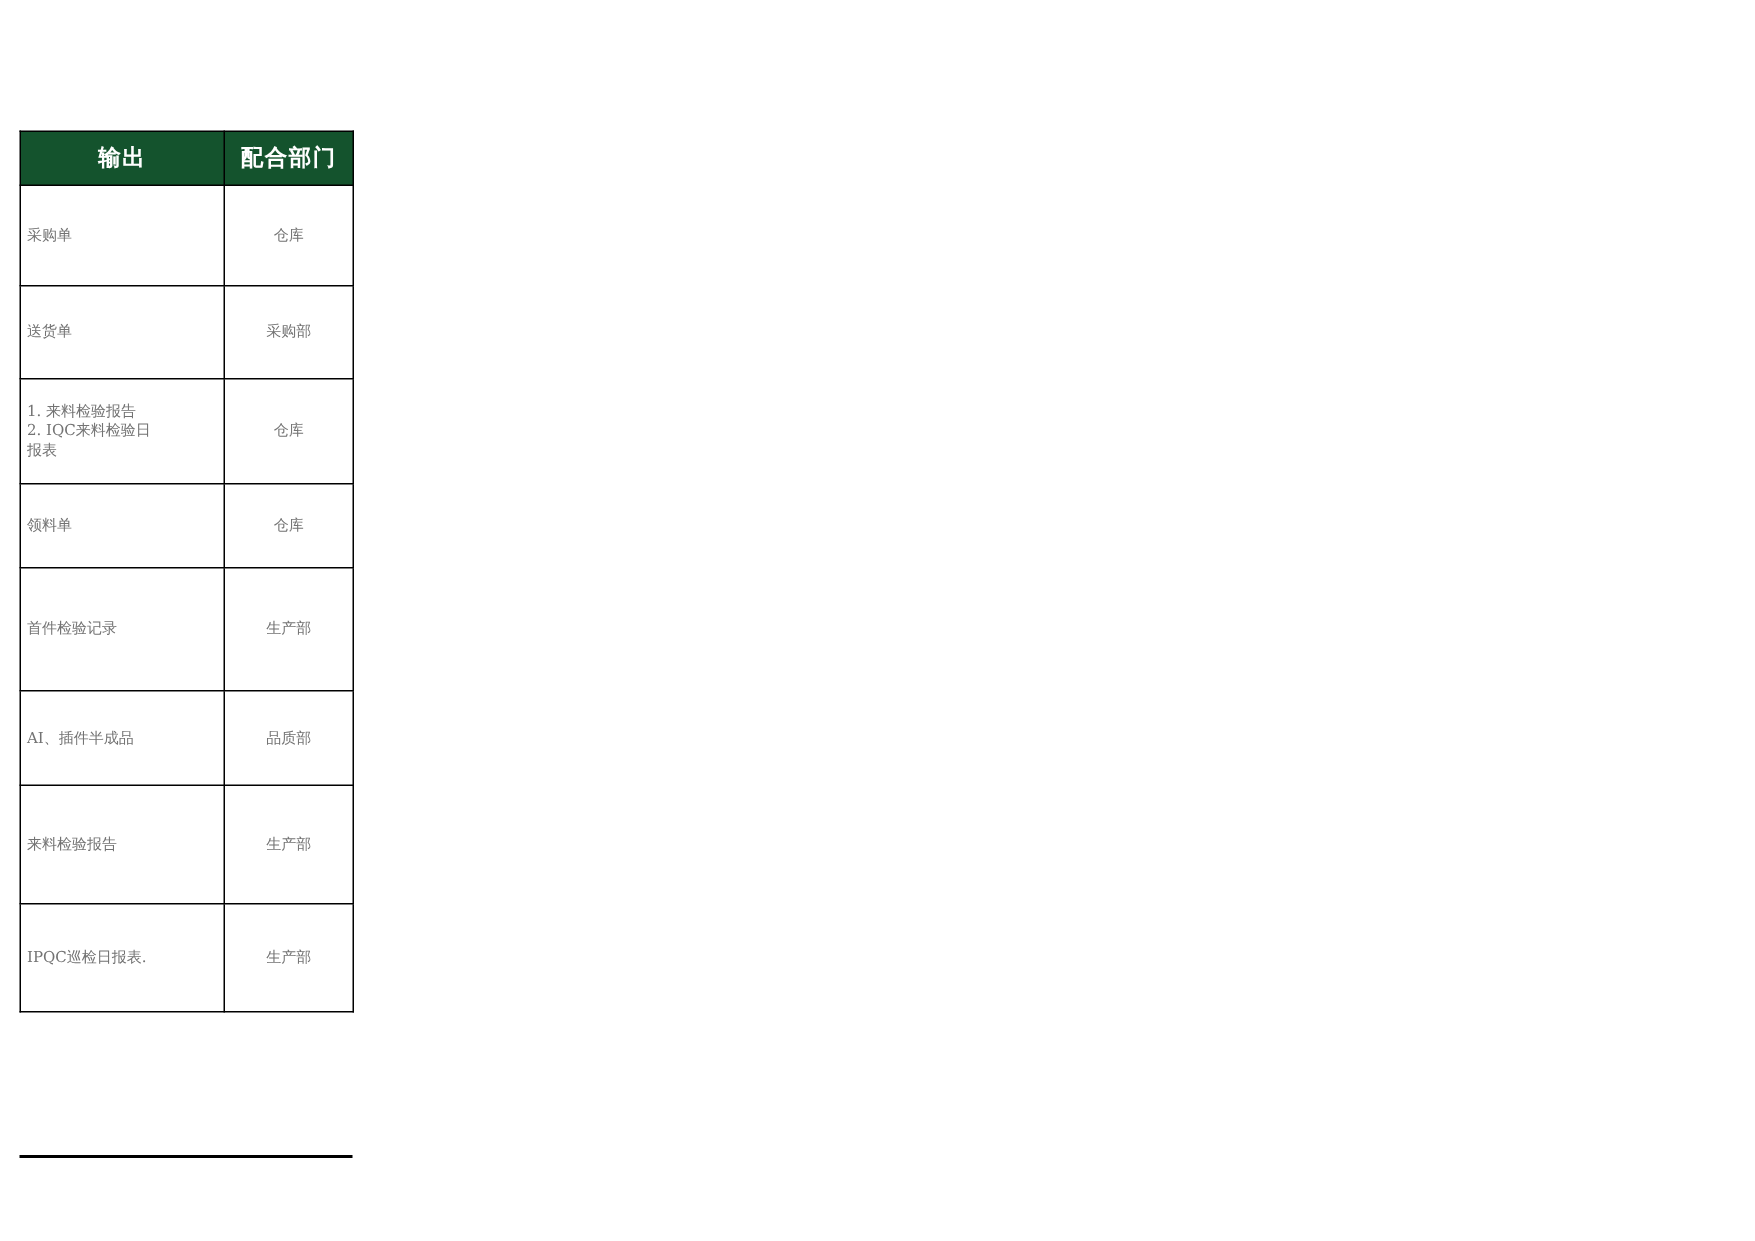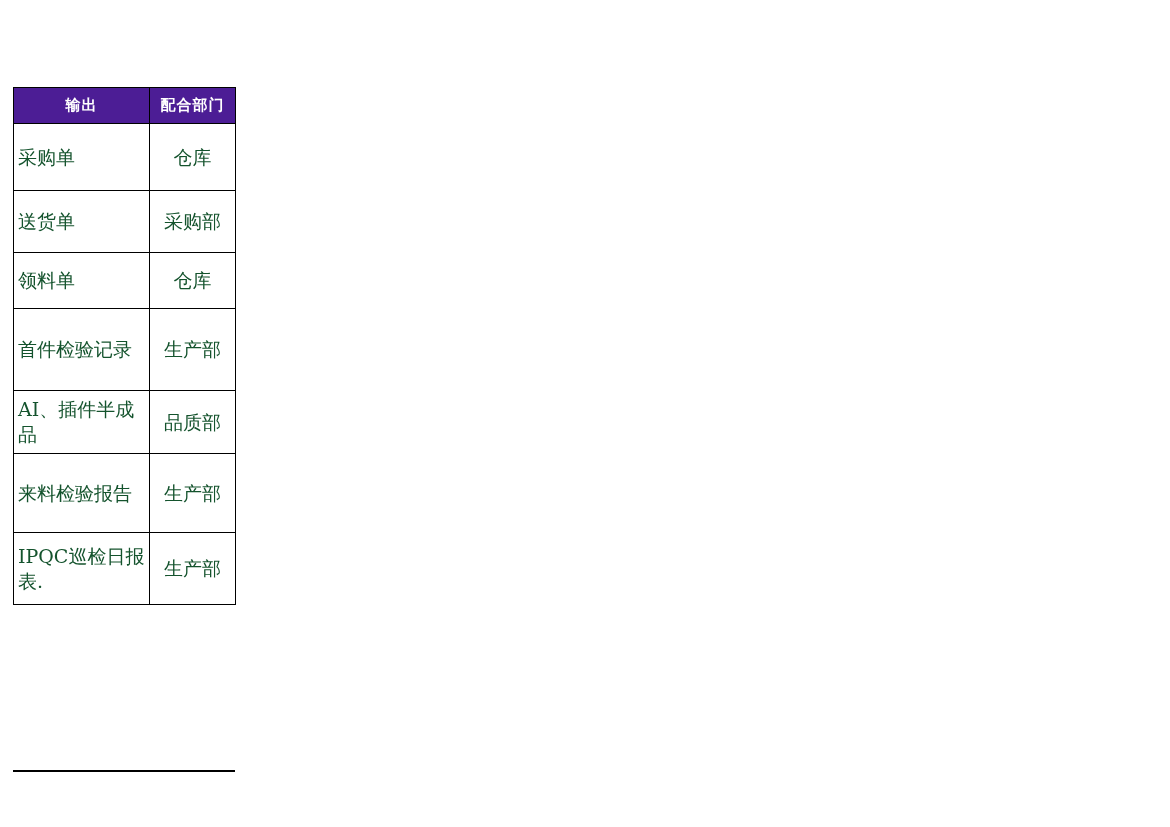--- a/index.html
+++ b/index.html
@@ -38,35 +38,35 @@
   #io-table th,
   #io-table td {
     border: 1.5px solid #000000;
     padding: 0;
     vertical-align: middle;
     font-weight: normal;
   }
 
   
   #io-table thead th {
-    background: #4c1d95;
+    background: #14532d;
     color: #ffffff;
     height: 35px;
     text-align: center;
     font-size: 15px;
     font-weight: bold;
     font-family: "DejaVu Sans", "Liberation Sans", sans-serif;
     letter-spacing: 1px;
     line-height: 1.1;
   }
 
   
   #io-table tbody td {
-    font-size: 19px;
-    color: #14532d;
+    font-size: 10px;
+    color: #737373;
     line-height: 1.30;
   }
   #io-table tbody td.out {
     text-align: left;
     padding-left: 4px;
     padding-right: 3px;
     white-space: pre-line;
   }
   #io-table tbody td.dept {
     text-align: center;
@@ -100,20 +100,26 @@
     </thead>
     <tbody id="io-body">
         <tr style="height: 67px;">
           <td class="out">采购单</td>
           <td class="dept">仓库</td>
         </tr>
         <tr style="height: 62px;">
           <td class="out">送货单</td>
           <td class="dept">采购部</td>
         </tr>
+        <tr style="height: 70px;">
+          <td class="out">1. 来料检验报告
+2. IQC来料检验日
+报表</td>
+          <td class="dept">仓库</td>
+        </tr>
         <tr style="height: 56px;">
           <td class="out">领料单</td>
           <td class="dept">仓库</td>
         </tr>
         <tr style="height: 82px;">
           <td class="out">首件检验记录</td>
           <td class="dept">生产部</td>
         </tr>
         <tr style="height: 63px;">
           <td class="out">AI、插件半成品</td>

